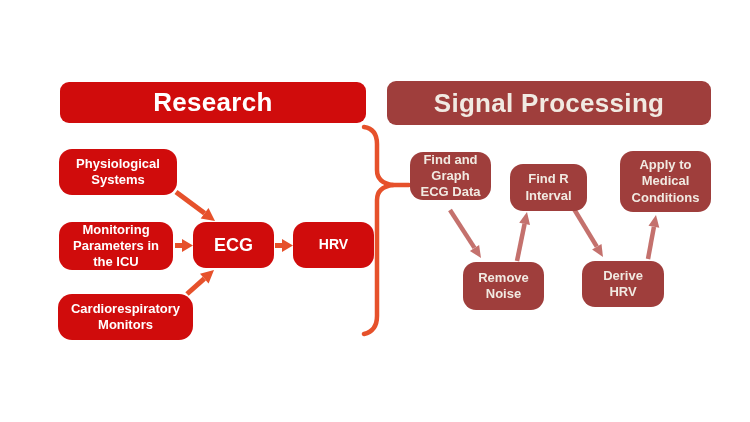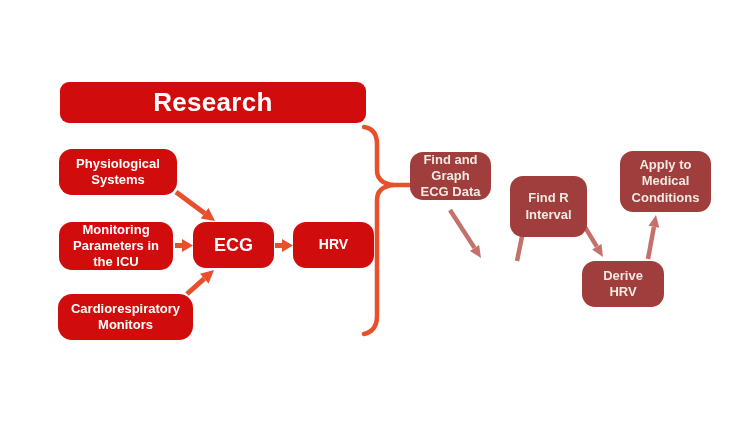--- a/index.html
+++ b/index.html
@@ -80,29 +80,32 @@
   <div class="box" style="left:59px;top:149px;width:118px;height:46px;">Physiological
 Systems</div>
 
   <div class="box" style="left:58px;top:294px;width:135px;height:46px;border-radius:14px;">Cardiorespiratory
 Monitors</div>
 
   <div class="box" style="left:193px;top:222px;width:81px;height:46px;font-size:18px;">ECG</div>
 
   <div class="box" style="left:293px;top:222px;width:81px;height:46px;font-size:14px;">HRV</div>
 
+  <div class="box header maroon" style="left:387px;top:81px;width:324px;height:44px;">Signal Processing</div>
 
   <div class="box maroon" style="left:410px;top:152px;width:81px;height:48px;">Find and
 Graph
 ECG Data</div>
 
-  <div class="box maroon" style="left:510px;top:176px;width:77px;height:61px;">Find R
+  <div class="box maroon" style="left:510px;top:164px;width:77px;height:47px;">Find R
 Interval</div>
 
   <div class="box maroon" style="left:620px;top:151px;width:91px;height:61px;">Apply to
 Medical
 Conditions</div>
 
+  <div class="box maroon" style="left:463px;top:262px;width:81px;height:48px;">Remove
+Noise</div>
 
   <div class="box maroon" style="left:582px;top:261px;width:82px;height:46px;">Derive
 HRV</div>
 
 </div>
 
 </body></html>

